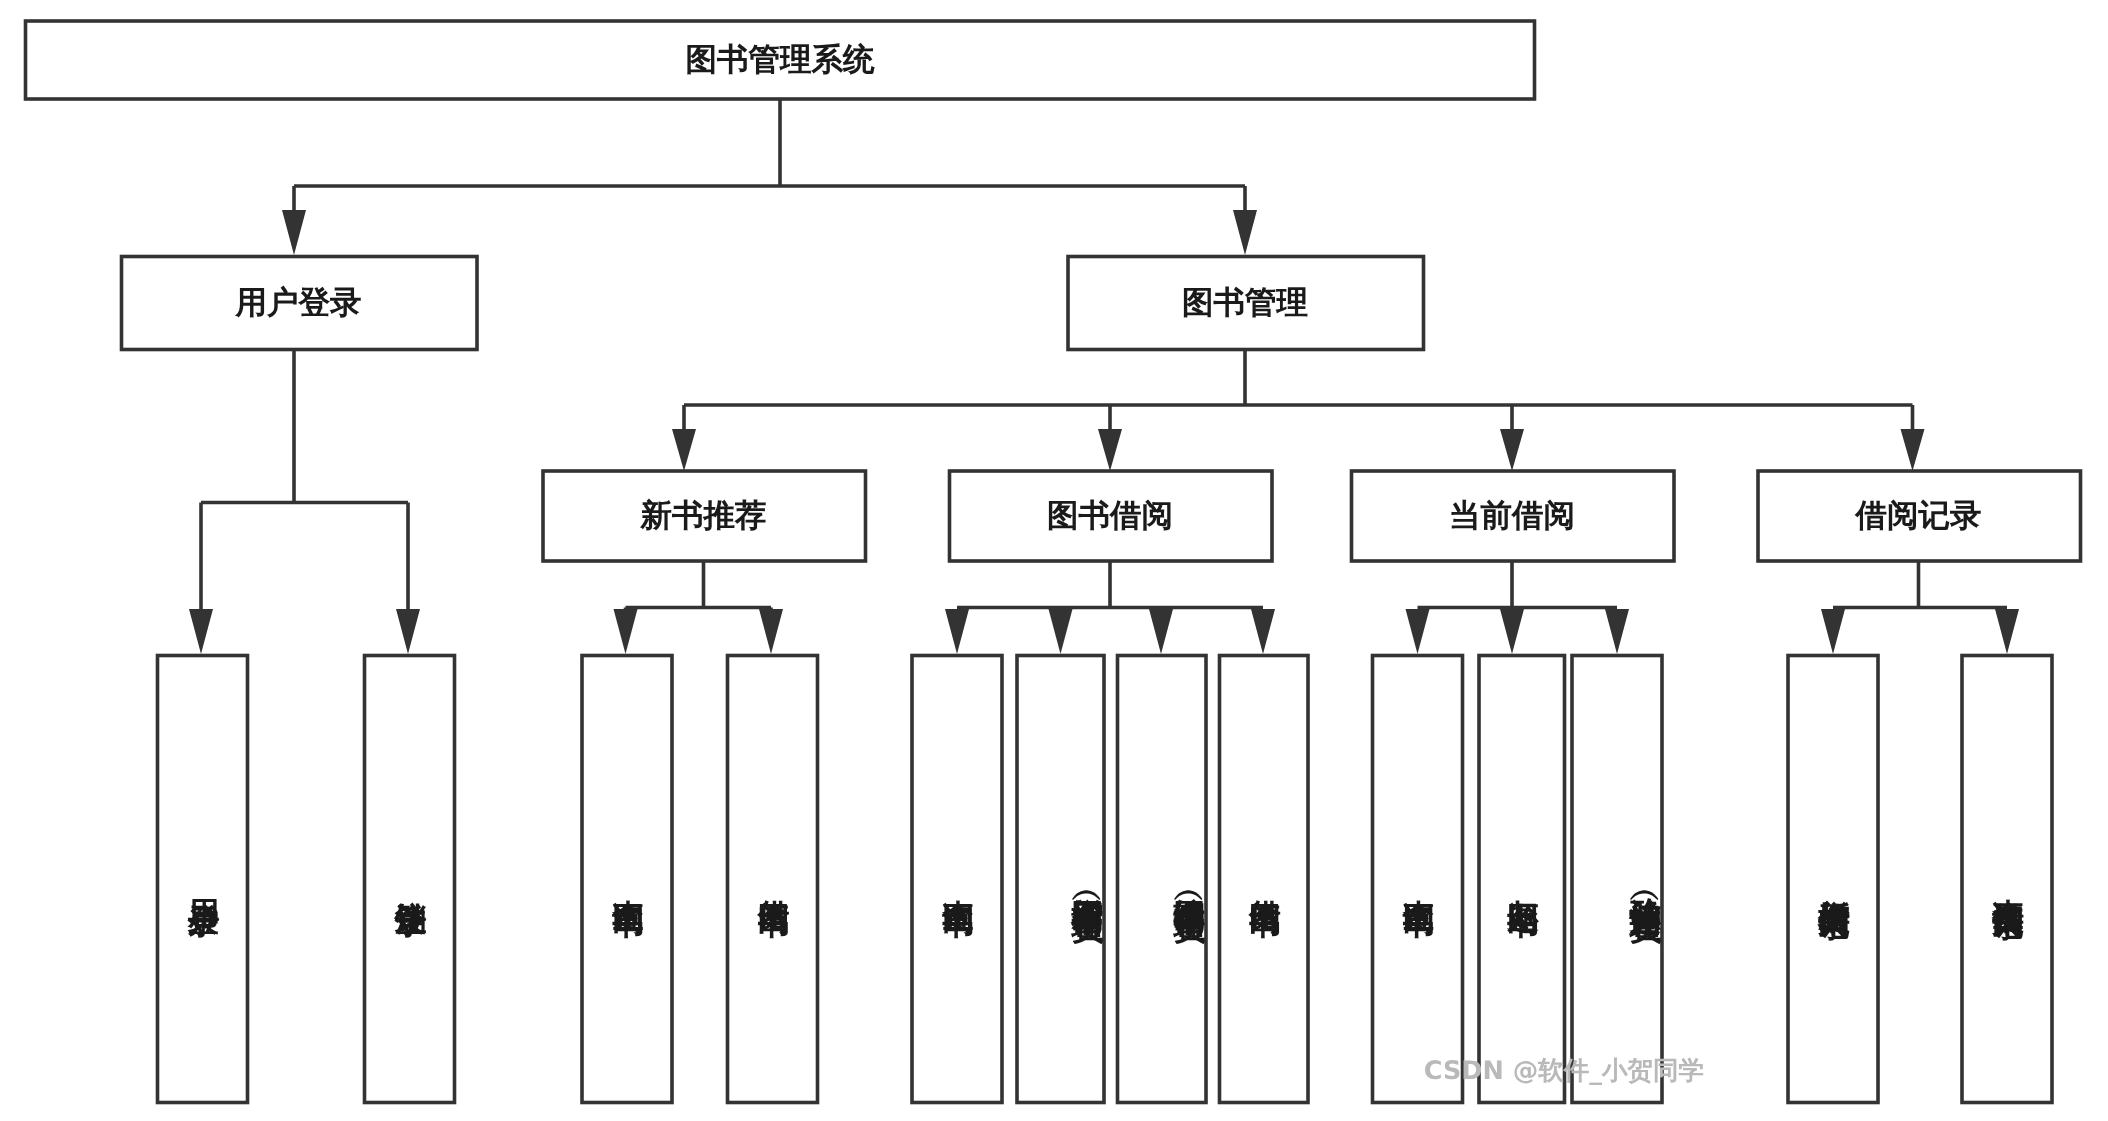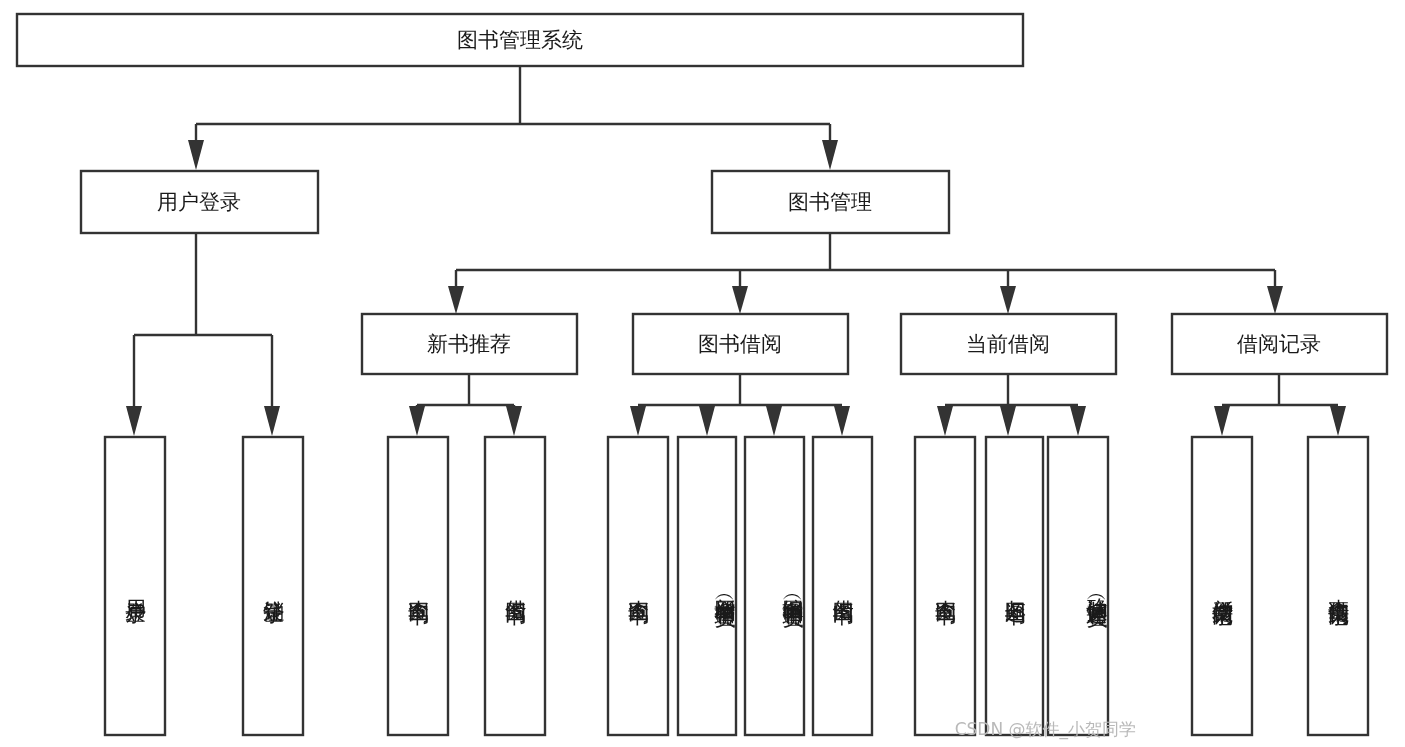--- a/index.html
+++ b/index.html
@@ -13,20 +13,21 @@
     height: 747px;
     font-family: "DejaVu Sans", "Liberation Sans", sans-serif;
     overflow: hidden;
     position: relative;
   }
   #diagram-root {
     position: relative;
     width: 1146px;
     height: 747px;
     background: #ffffff;
+    font-weight: bold;
   }
   svg#diagram-svg {
     position: absolute;
     left: 0;
     top: 0;
     width: 1405px;
     height: 747px;
     display: block;
   }
   .node-box {
@@ -66,21 +67,21 @@
     justify-content: center;
     pointer-events: none;
     user-select: none;
   }
   .node-label-v.center-v {
     align-items: center;
   }
   .watermark {
     position: absolute;
     right: 10px;
-    bottom: 6px;
+    bottom: 22px;
     font-family: "DejaVu Sans", "Liberation Sans", sans-serif;
     font-size: 17px;
     color: #b9b9b9;
     white-space: nowrap;
     user-select: none;
   }
 </style>
 </head>
 <body>
 

